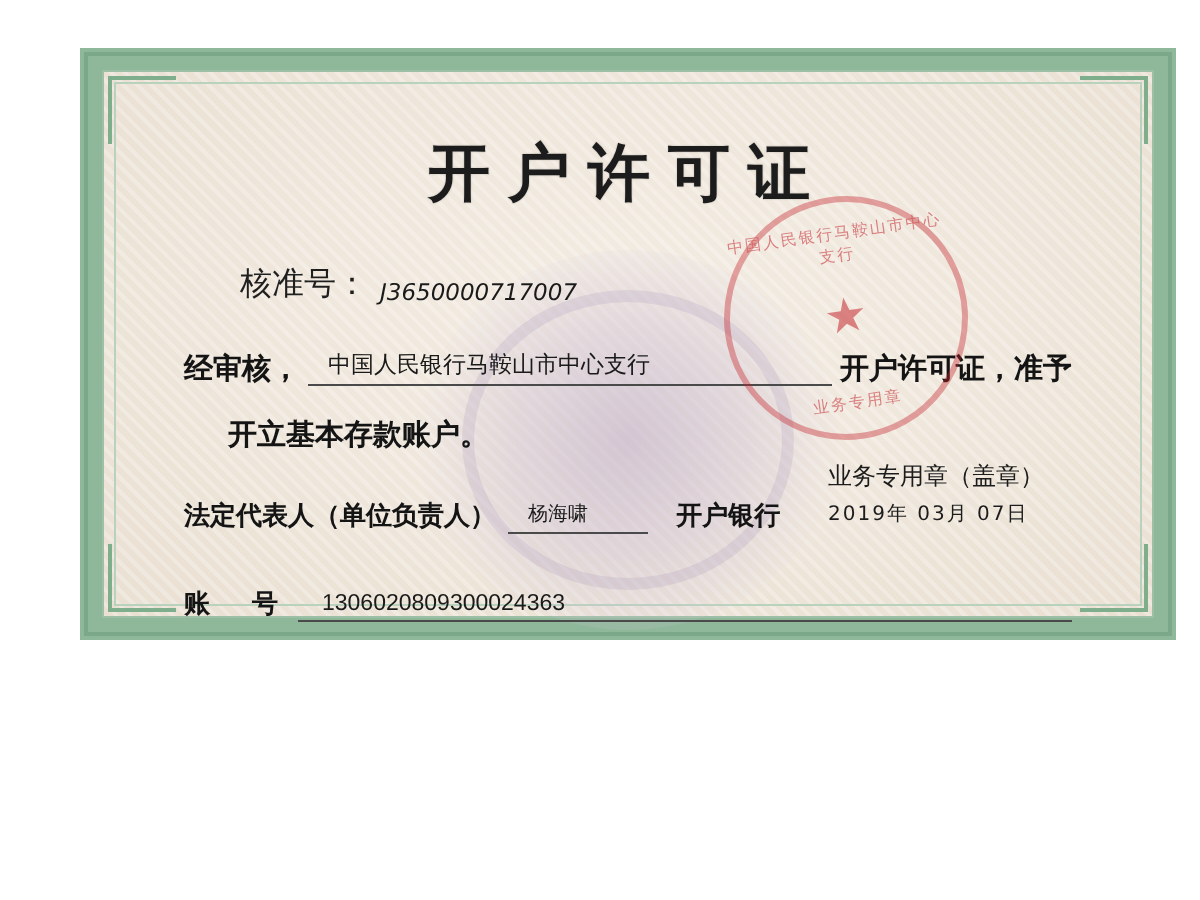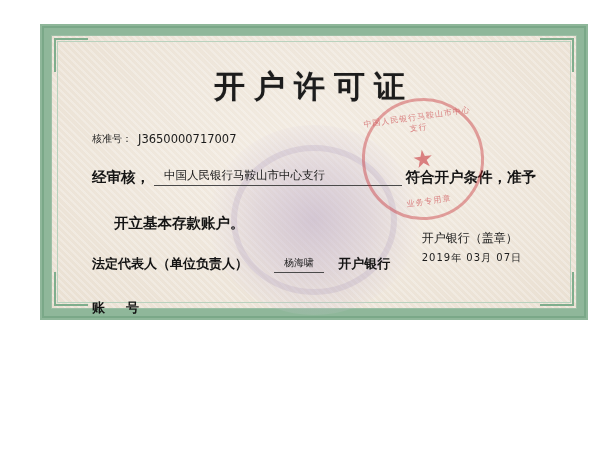--- a/index.html
+++ b/index.html
@@ -121,30 +121,32 @@
   .num-row {
     margin-top: 24px;
     justify-content: space-between;
     padding: 0 14px 0 22px;
   }
   .num-left, .num-right {
     display: flex;
     align-items: flex-end;
   }
   .lbl {
-    font-size: 10px;
+    font-size: 16px;
     color: #1f1f1f;
     white-space: nowrap;
+    margin-left: 28px;
   }
   .val {
     font-size: 11.5px;
     color: #1a1a1a;
     margin-left: 6px;
     white-space: nowrap;
     font-family: "DejaVu Sans", sans-serif;
+    font-style: italic;
   }
   .val-red {
     color: #c0202a;
     font-weight: bold;
   }
   .line-block {
     position: relative;
     padding: 0 22px;
     margin-top: 22px;
   }
@@ -173,37 +175,36 @@
     color: #1a1a1a;
     white-space: nowrap;
   }
   .big {
     font-size: 14.5px;
     font-weight: bold;
     color: #141414;
     font-family: "DejaVu Serif", serif;
   }
   .row2 {
-    margin-top: 20px;
+    margin-top: 7px;
     padding: 0 22px;
     font-size: 14.5px;
     font-weight: bold;
     color: #141414;
     font-family: "DejaVu Serif", serif;
   }
   .pairs {
     margin-top: 22px;
     padding: 0 18px 0 22px;
     display: flex;
     align-items: flex-start;
   }
   .pair {
     display: flex;
     align-items: flex-end;
-    gap: 20px;
   }
   .pair .lbl-b {
     font-size: 13px;
     font-weight: bold;
     color: #141414;
     white-space: nowrap;
     font-family: "DejaVu Serif", serif;
   }
   .pair .ul2 {
     border-bottom: 1px solid #4a4a4a;
@@ -326,47 +327,50 @@
           <span class="val">J3650000717007</span>
         </div>
       </div>
 
       <div class="line-block">
         <div class="textline">
           <span class="seg big">经审核，</span>
           <span class="ul">
             <span class="handwrite">中国人民银行马鞍山市中心支行</span>
           </span>
-          <span class="seg big">符合开户条件，准予</span>
+          <span class="seg big">开户许可证，准予</span>
         </div>
         <div class="row2">开立基本存款账户。</div>
       </div>
 
       <div class="pairs">
         <div class="pair" style="flex:1.15; align-items:flex-end;">
           <span class="lbl-b">法定代表人（单位负责人）</span>
           <span class="ul2" style="flex:1; margin-left:6px;">
             <span class="hw">杨海啸</span>
           </span>
         </div>
         <div class="pair" style="flex:1; margin-left:14px; align-items:flex-start;">
           <span class="lbl-b">开户银行</span>
         </div>
       </div>
 
       <div class="acct">
         <span class="lbl-b">账　号</span>
+        <span class="ul3">
+          <span class="hw">1306020809300024363</span>
+        </span>
       </div>
 
       <div class="seal">
         <div class="seal-top">中国人民银行马鞍山市中心支行</div>
         <div class="star">★</div>
         <div class="seal-bottom">业务专用章</div>
       </div>
 
       <div class="issuer">
-        <div>开户银行（盖章）</div>
+        <div>业务专用章（盖章）</div>
         <div class="date">2019年 03月 07日</div>
       </div>
 
     </div>
   </div>
 </div>
 
 </body></html>

